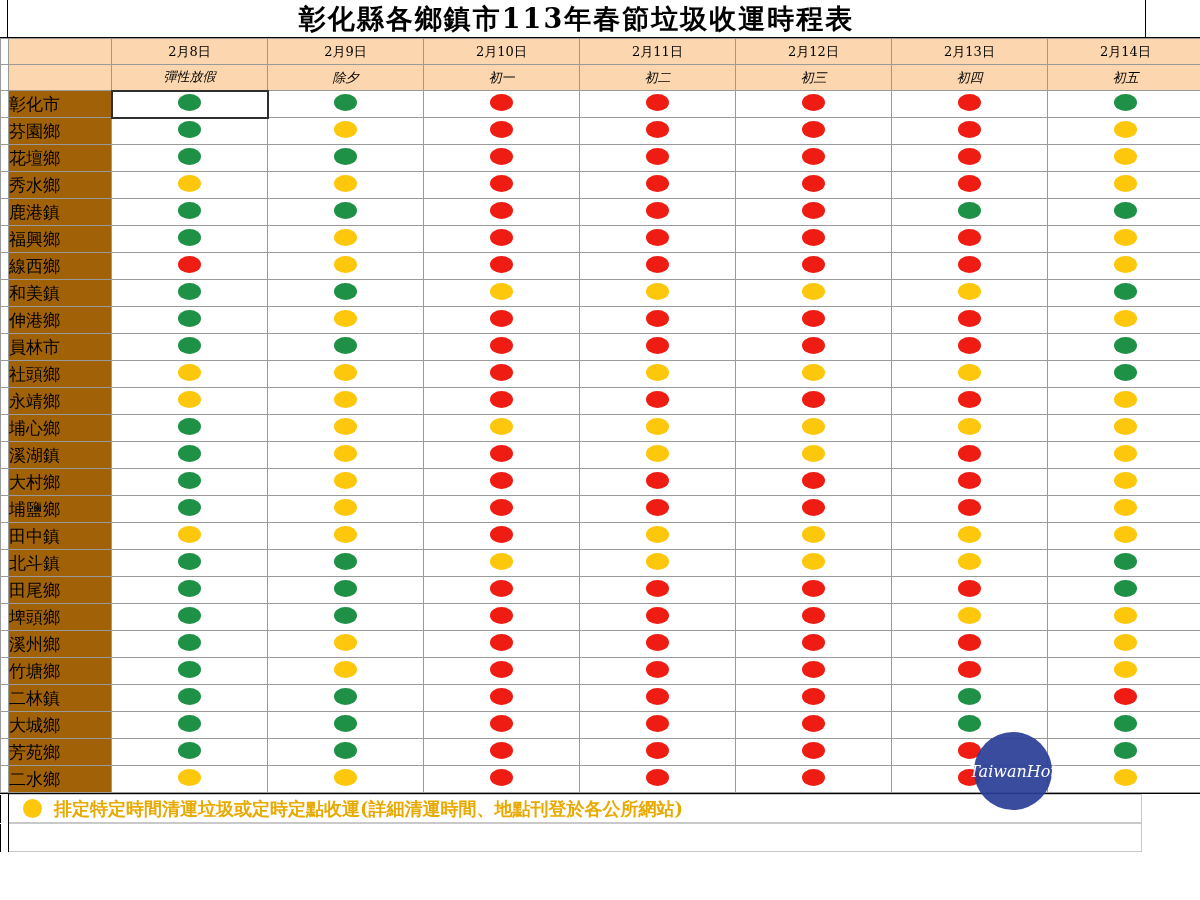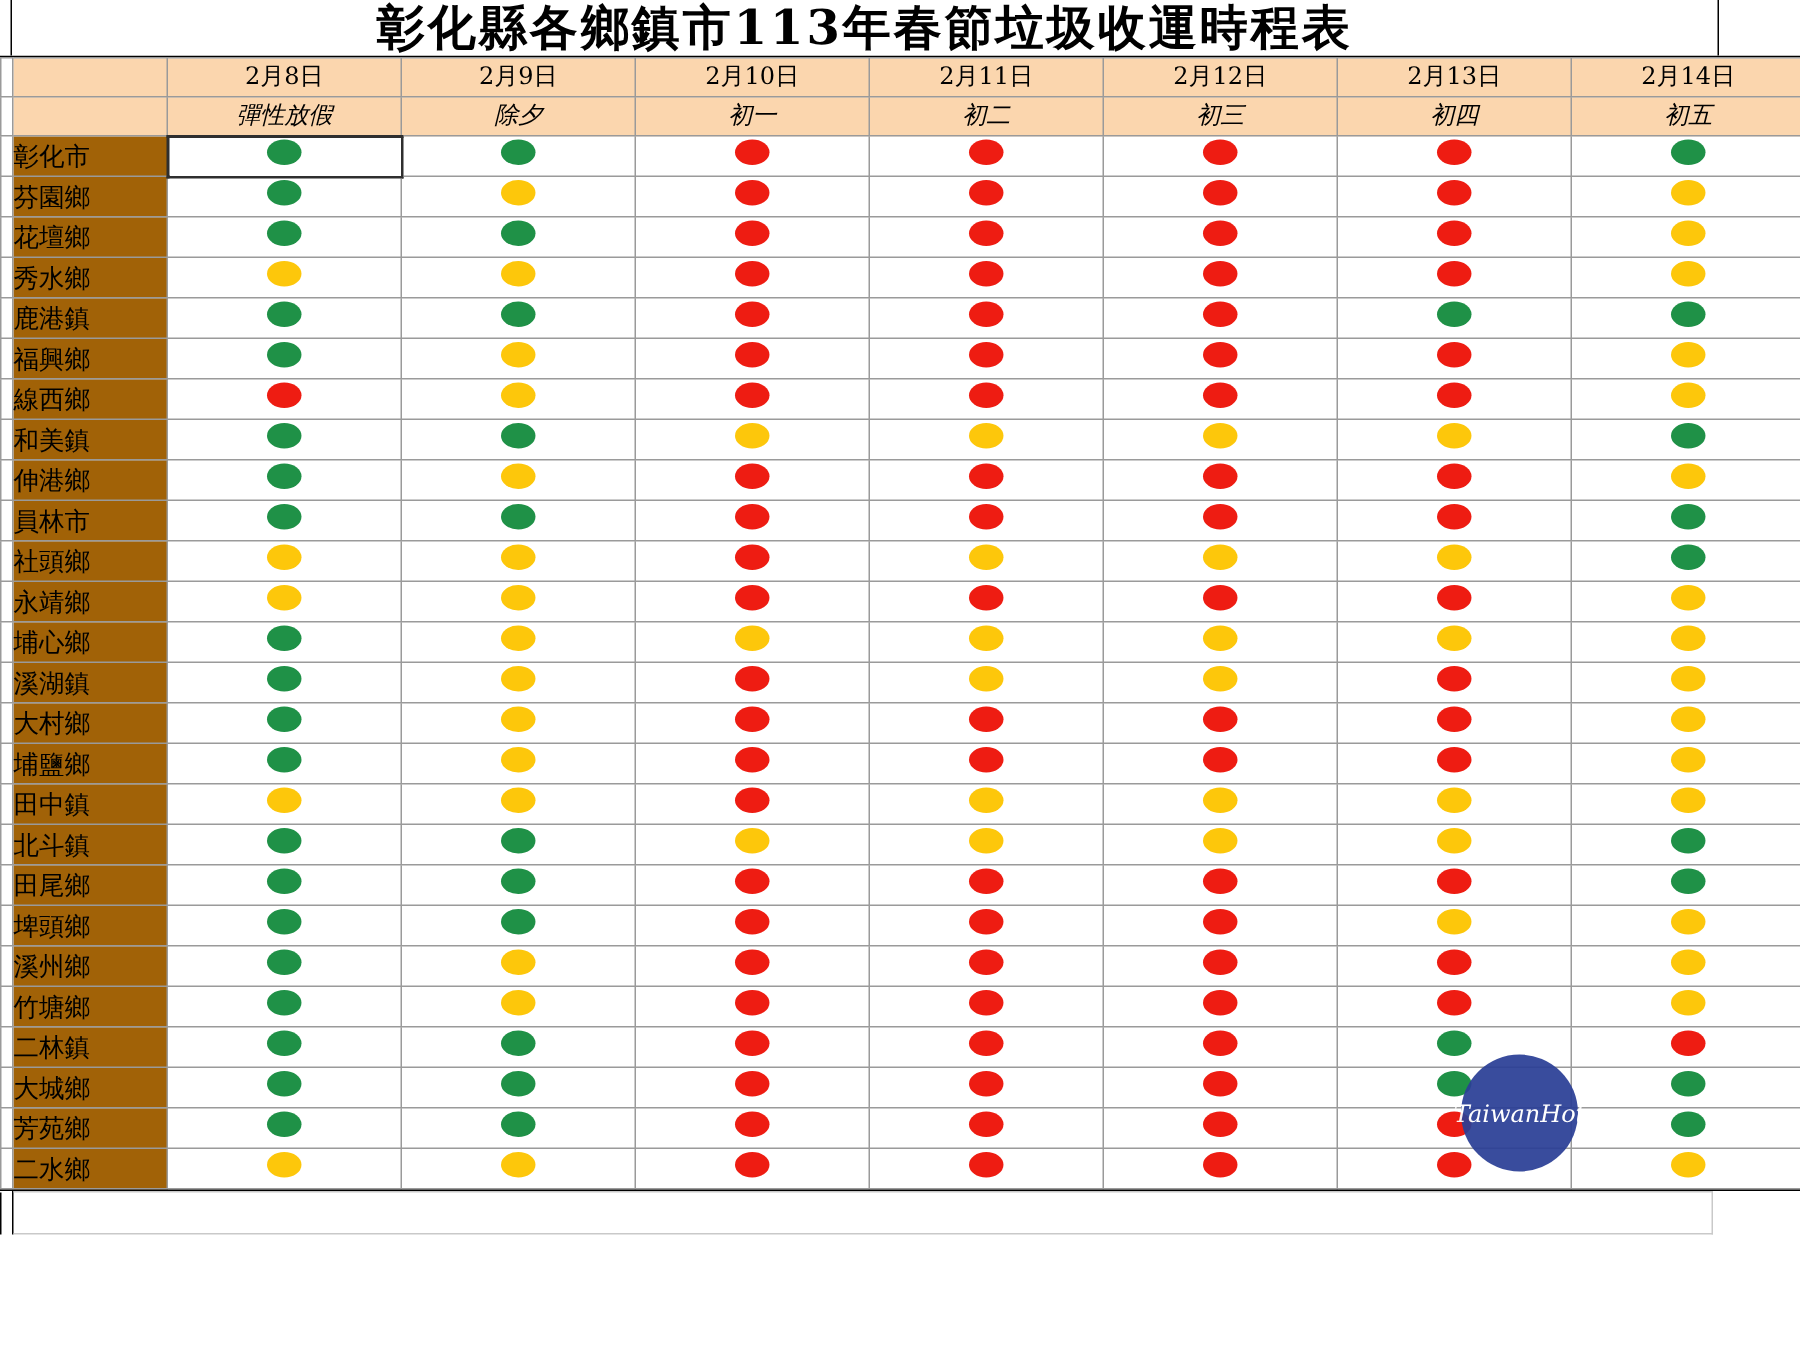--- a/index.html
+++ b/index.html
@@ -27,21 +27,21 @@
     background: #ffffff;
     border-right: 1px solid #000;
   }
   .title-cell {
     flex: 1;
     display: flex;
     align-items: center;
     justify-content: center;
     font-family: "DejaVu Serif", serif;
     font-weight: bold;
-    font-size: 32px;
+    font-size: 27px;
     letter-spacing: 2px;
     color: #000;
     background: #ffffff;
   }
   .title-tail {
     width: 55px;
     background: #ffffff;
     border-left: 1px solid #000;
   }
   
@@ -57,21 +57,21 @@
   }
   col.gutter   { width: 8px; }
   col.name     { width: 103px; }
   col.day      { width: 156px; }
   col.tail     { width: 59px; }
 
   .hdr-date, .hdr-sub {
     background: #fbd6ae;
     text-align: center;
     font-family: "DejaVu Serif", serif;
-    font-size: 16px;
+    font-size: 13px;
     color: #000;
     height: 26px;
     border: 1px solid #7f7f7f;
   }
   .hdr-sub { height: 26px; font-style: italic; }
   .corner-top, .corner-sub {
     background: #fbd6ae;
     border: 1px solid #7f7f7f;
   }
   .gut {
@@ -523,20 +523,25 @@
   </table>
 
   <div class="legend-wrap">
     <table class="legend">
       <colgroup>
         <col class="gutter">
           <col style="width:1133px">
           <col class="tail">
       </colgroup>
       <tbody id="legend-body">
+          <tr>
+            <td class="legend-gut"></td>
+            <td class="legend-text y"><span class="legend-dot y"></span><span>排定特定時間清運垃圾或定時定點收運(詳細清運時間、地點刊登於各公所網站)</span></td>
+            <td class="legend-gut"></td>
+          </tr>
         </tbody>
     </table>
     <table class="legend bottom-grid">
       <colgroup>
         <col class="gutter">
           <col style="width:1133px">
           <col class="tail">
       </colgroup>
       <tbody>
         <tr>

